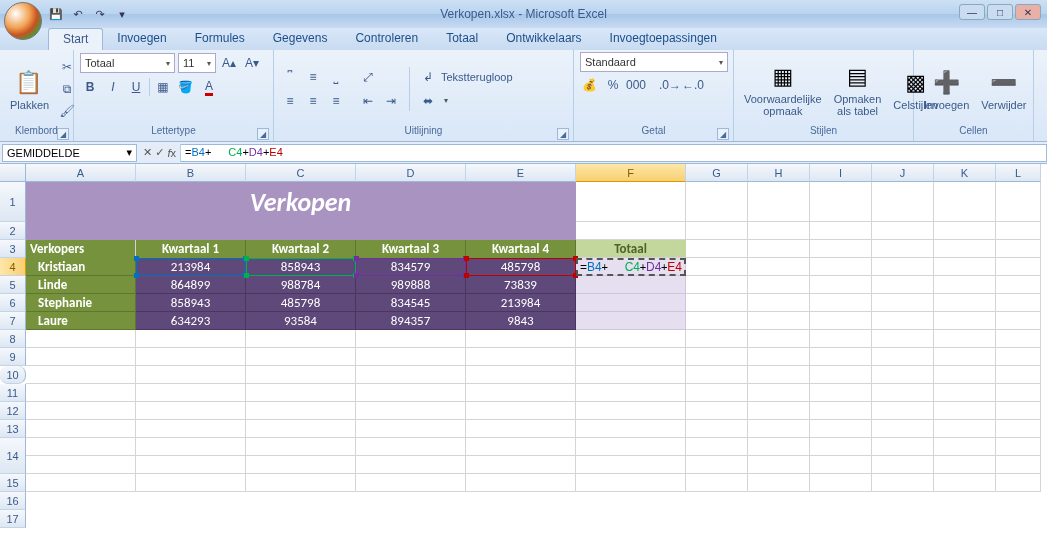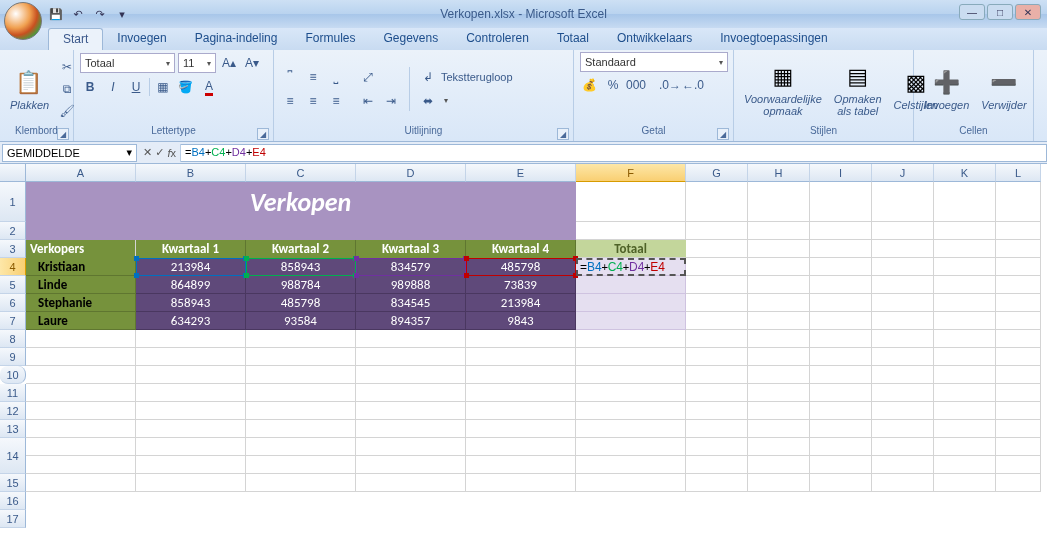--- a/index.html
+++ b/index.html
@@ -20,21 +20,21 @@
   .tab.active { background:#ebf2fa; border:1px solid #9db8d8; border-bottom:none; border-radius:3px 3px 0 0; color:#3a578a;}
   
   
   .ribbon { height:92px; background:linear-gradient(#ebf2fa,#d9e7f8); border-bottom:1px solid #9db8d8; display:flex; }
   .group { border-right:1px solid #b8cde6; display:flex; flex-direction:column; padding:2px 6px 0 6px; position:relative; }
   .group-body { flex:1; display:flex; align-items:center; gap:4px; }
   .group-label { height:16px; text-align:center; font-size:10px; color:#4a6a9a; position:relative; }
   .group-label .dlgbtn { position:absolute; right:-2px; bottom:1px; width:12px; height:12px; border:1px solid #9db8d8; font-size:8px; color:#4a6a9a; display:flex; align-items:center; justify-content:center; background:#e8f0fa;}
   .vbtn { display:flex; flex-direction:column; align-items:center; padding:2px 4px; cursor:default; }
   .vbtn .icn { width:32px; height:32px; display:flex; align-items:center; justify-content:center; font-size:22px; }
-  .vbtn .lbl { font-size:11px; color:#3a5a8a; text-align:center; line-height:12px;font-style:italic; }
+  .vbtn .lbl { font-size:11px; color:#3a5a8a; text-align:center; line-height:12px; }
   .smallrow { display:flex; gap:3px; align-items:center; height:22px; }
   .sbtn { width:20px; height:20px; border:1px solid transparent; display:flex; align-items:center; justify-content:center; font-size:12px; color:#3a5a8a; background:rgba(255,255,255,0); cursor:default;}
   .combo { height:20px; border:1px solid #aac; background:#fff; font-size:11px; padding:1px 4px; color:#333; display:flex; align-items:center; justify-content:space-between; }
   .combo .arr{font-size:8px;color:#555;}
   .col { display:flex; flex-direction:column; gap:2px; }
 
   
   .fbar { height:22px; background:#e4ecf7; border-bottom:1px solid #9db8d8; display:flex; align-items:center; }
   .namebox { width:135px; height:18px; margin:0 2px; background:#fff; border:1px solid #9db8d8; font-size:11px; display:flex; align-items:center; padding:0 4px; justify-content:space-between;}
   .fxbtns { display:flex; align-items:center; gap:3px; padding:0 4px; border-right:1px solid #b8cde6; height:18px;}
@@ -52,34 +52,34 @@
   .rh.sel { background:linear-gradient(90deg,#fde7a8,#f9cf72); color:#8a5a00; border-right:1px solid #d79b00;}
   .cells { position:absolute; left:26px; top:18px; }
   .row { display:flex; }
   .cell { border-right:1px solid #d4d4d4; border-bottom:1px solid #d4d4d4; font-size:13px; font-family:Calibri,sans-serif; padding:0 4px; display:flex; align-items:center; overflow:hidden; white-space:nowrap;}
   
   
   .banner { background:#a893c1; color:#fff; font-weight:bold; font-size:26px; font-style:italic; justify-content:center; border-right:1px solid #a893c1 !important; border-bottom:1px solid #a893c1 !important;}
   .hdr-verkopers { background:#76923c; color:#fff; font-weight:bold; border-bottom:1px solid #76923c !important;}
   .hdr-kw { background:#76923c; color:#fff; font-weight:bold; justify-content:center; border-right:1px solid #5f7630 !important; border-bottom:1px solid #76923c !important;}
   .hdr-tot { background:#c3d69b; color:#4f6228; font-weight:bold; justify-content:center; border-right:1px solid #c3d69b !important;}
-  .nm { background:#76923c; color:#000000; font-weight:bold; border-right:1px solid #5f7630 !important; border-bottom:1px solid #5f7630 !important;padding-left:12px;}
+  .nm { background:#76923c; color:#ffffff; font-weight:bold; border-right:1px solid #5f7630 !important; border-bottom:1px solid #5f7630 !important;padding-left:12px;}
   .val { background:#5f497a; color:#fff; justify-content:center; border-right:1px solid #4a3760 !important; border-bottom:1px solid #4a3760 !important;}
   .tot { background:#e5dff0; border-right:1px solid #cfc3e0 !important; border-bottom:1px solid #cfc3e0 !important; justify-content:flex-start;}
   
   .activecell { position:absolute; border:2px dashed #555; pointer-events:none; }
   .refbox { position:absolute; pointer-events:none; }
   .ref-b{border:1px solid #0070c0;} .ref-b .cnr{background:#0070c0;}
   .ref-c{border:1px solid #00b050;} .ref-c .cnr{background:#00b050;}
   .ref-d{border:1px solid #7030a0;} .ref-d .cnr{background:#7030a0;}
   .ref-e{border:1px solid #c00000;} .ref-e .cnr{background:#c00000;}
   .cnr{position:absolute;width:5px;height:5px;}
   .cnr.tl{left:-3px;top:-3px;} .cnr.tr{right:-3px;top:-3px;} .cnr.bl{left:-3px;bottom:-3px;} .cnr.br{right:-3px;bottom:-3px;}
   
-  .fpart-b{color:#0070c0;} .fpart-c{color:#00b050;} .fpart-d{color:#7030a0;} .fpart-e{color:#c00000;}
+  .fpart-b{color:#0070c0;} .fpart-c{color:#00b050;margin-left:17px;} .fpart-d{color:#7030a0;} .fpart-e{color:#c00000;}
 </style>
 </head>
 <body>
 
 <div class="titlebar">
   <div class="office-btn"></div>
   <div class="qat">
     <div class="qicn">💾</div>
     <div class="qicn">↶</div>
     <div class="qicn">↷</div>
@@ -89,21 +89,20 @@
   <div class="winbtns">
     <div>—</div>
     <div>□</div>
     <div style="background:#e9b0a8">✕</div>
   </div>
 </div>
 
 <div class="tabstrip">
   <div class="tab active">Start</div>
   <div class="tab">Invoegen</div>
-  <div class="tab">Pagina-indeling</div>
   <div class="tab">Formules</div>
   <div class="tab">Gegevens</div>
   <div class="tab">Controleren</div>
   <div class="tab">Totaal</div>
   <div class="tab">Ontwikkelaars</div>
   <div class="tab">Invoegtoepassingen</div>
 </div>
 
 <div class="ribbon">
 

